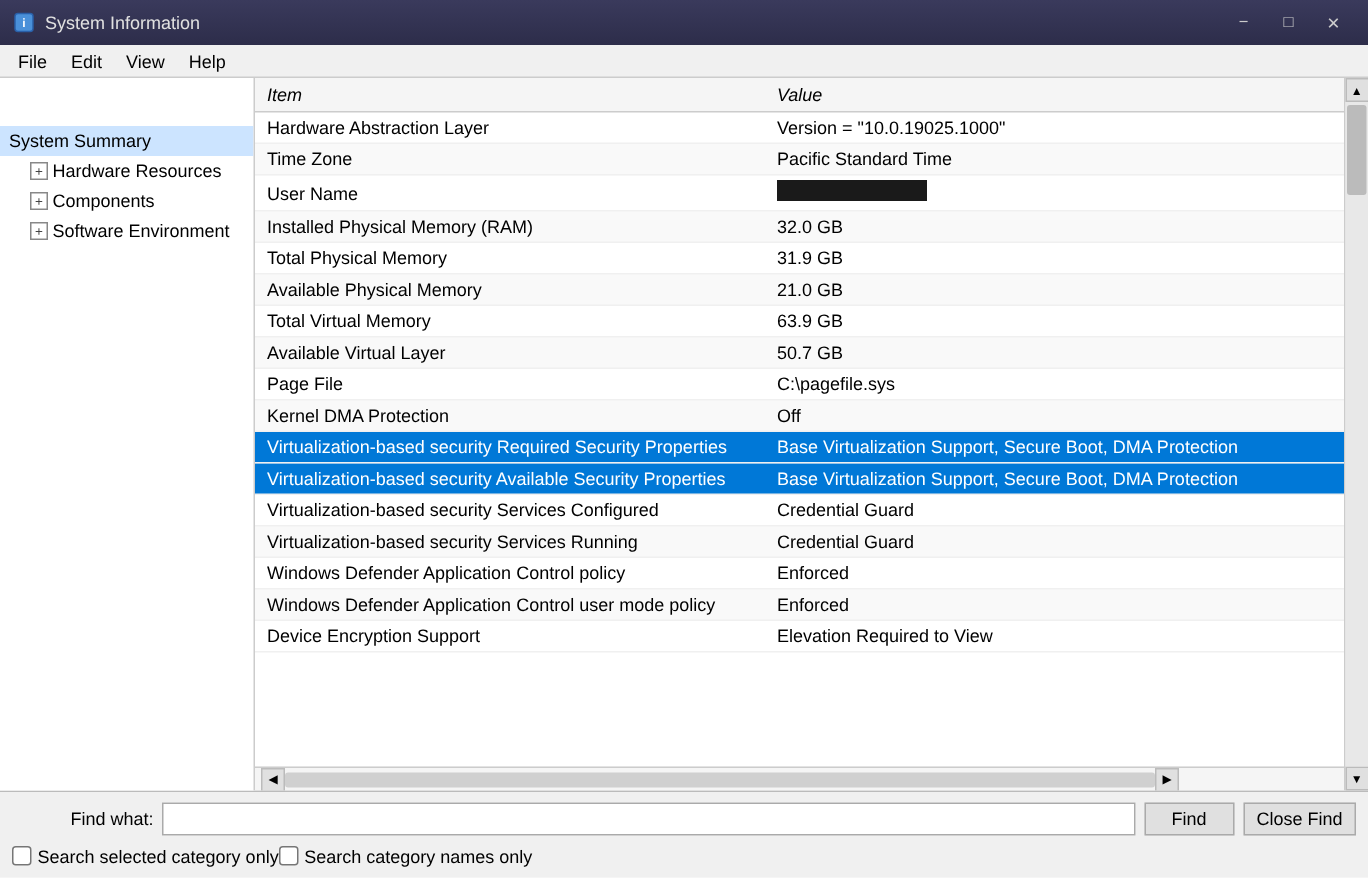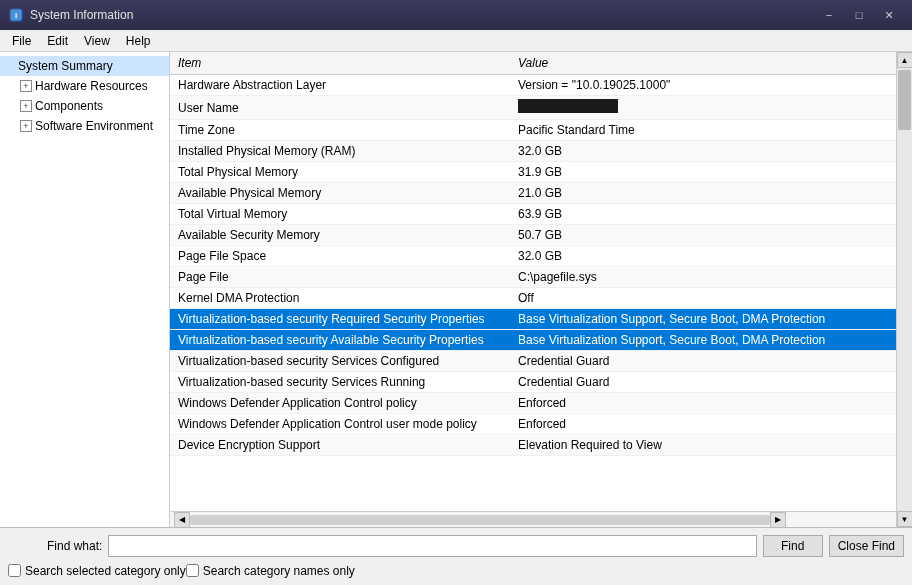--- a/index.html
+++ b/index.html
@@ -87,21 +87,21 @@
     }
     .tree-item {
       padding: 3px 6px;
       cursor: pointer;
       display: flex;
       align-items: center;
       font-size: 12px;
       color: #000;
     }
     .tree-item.selected { background: #cce4ff; }
-    .tree-item.level-0 { font-weight: normal; padding-left: 18px; }
+    .tree-item.level-0 { font-weight: normal; padding-left: 6px; margin-top: 28px; }
     .tree-item.level-1 { padding-left: 20px; }
     .tree-item .expand-icon {
       width: 12px;
       height: 12px;
       margin-right: 3px;
       font-size: 9px;
       display: inline-flex;
       align-items: center;
       justify-content: center;
       border: 1px solid #888;
@@ -315,50 +315,46 @@
             <th style="min-width:340px;">Item</th>
             <th style="min-width:400px;">Value</th>
           </tr>
         </thead>
         <tbody id="table-body">
             <tr>
               <td>Hardware Abstraction Layer</td>
               <td>Version = "10.0.19025.1000"</td>
             </tr>
             <tr>
+              <td>Time Zone</td>
+              <td>Pacific Standard Time</td>
+            </tr>
+            <tr>
               <td>User Name</td>
               <td><span class="user-name-redacted"></span></td>
             </tr>
             <tr>
-              <td>Time Zone</td>
-              <td>Pacific Standard Time</td>
-            </tr>
-            <tr>
               <td>Installed Physical Memory (RAM)</td>
               <td>32.0 GB</td>
             </tr>
             <tr>
               <td>Total Physical Memory</td>
               <td>31.9 GB</td>
             </tr>
             <tr>
               <td>Available Physical Memory</td>
               <td>21.0 GB</td>
             </tr>
             <tr>
               <td>Total Virtual Memory</td>
               <td>63.9 GB</td>
             </tr>
             <tr>
-              <td>Available Security Memory</td>
+              <td>Available Virtual Layer</td>
               <td>50.7 GB</td>
-            </tr>
-            <tr>
-              <td>Page File Space</td>
-              <td>32.0 GB</td>
             </tr>
             <tr>
               <td>Page File</td>
               <td>C:\pagefile.sys</td>
             </tr>
             <tr>
               <td>Kernel DMA Protection</td>
               <td>Off</td>
             </tr>
             <tr class="row-selected">

